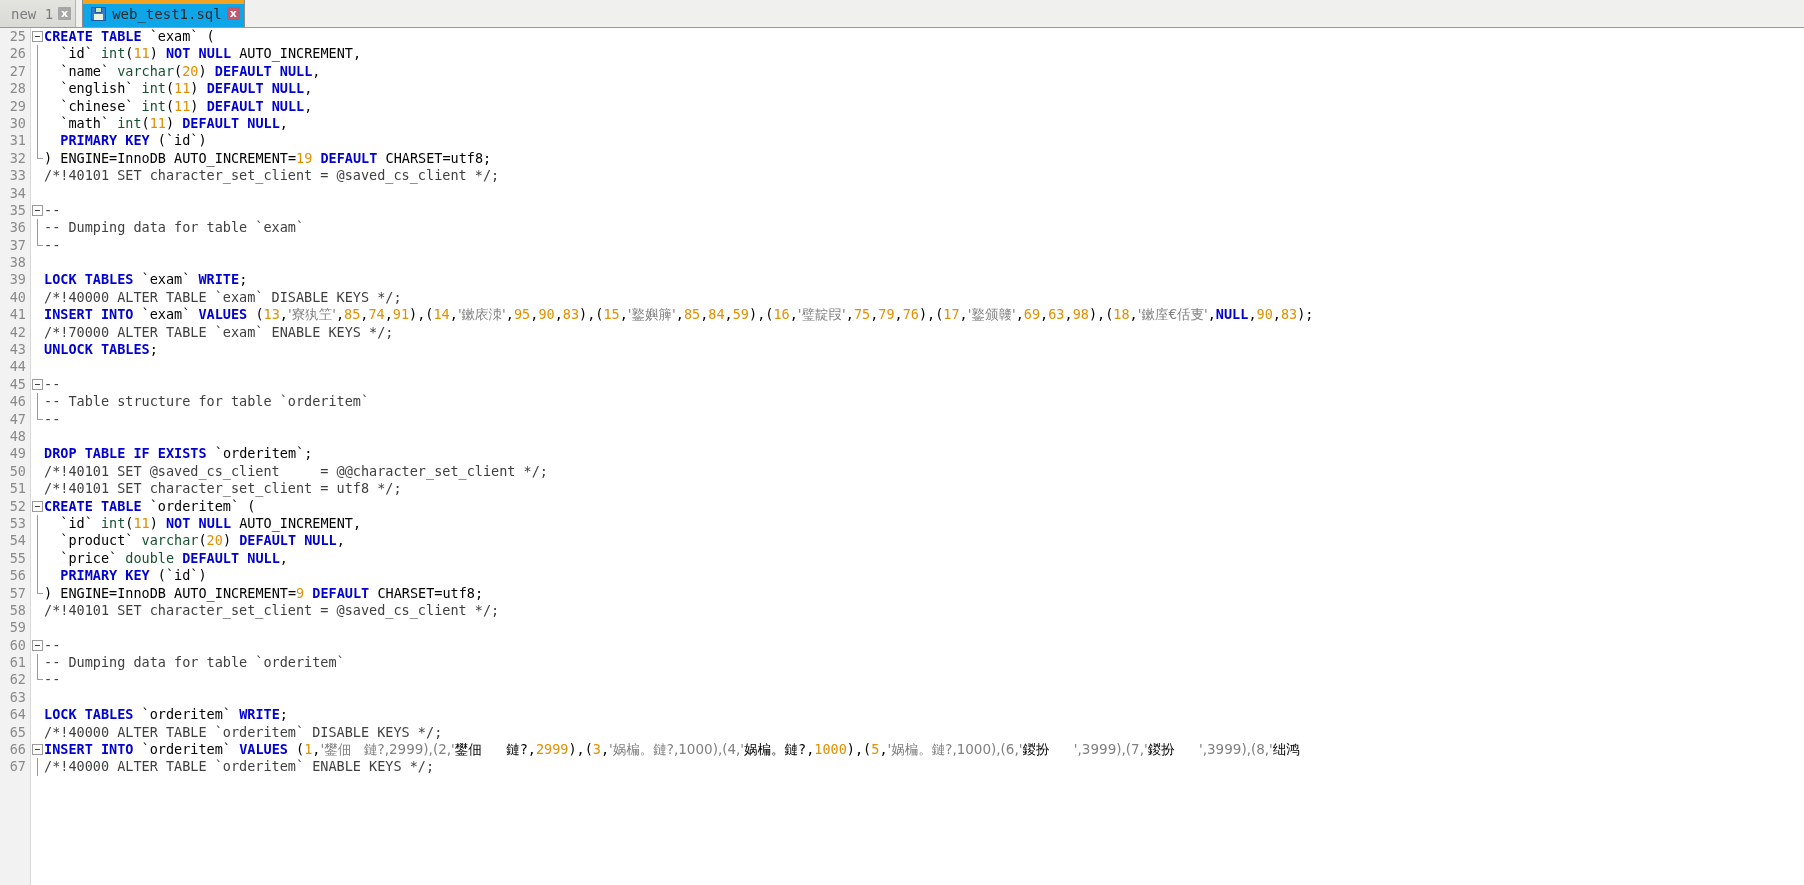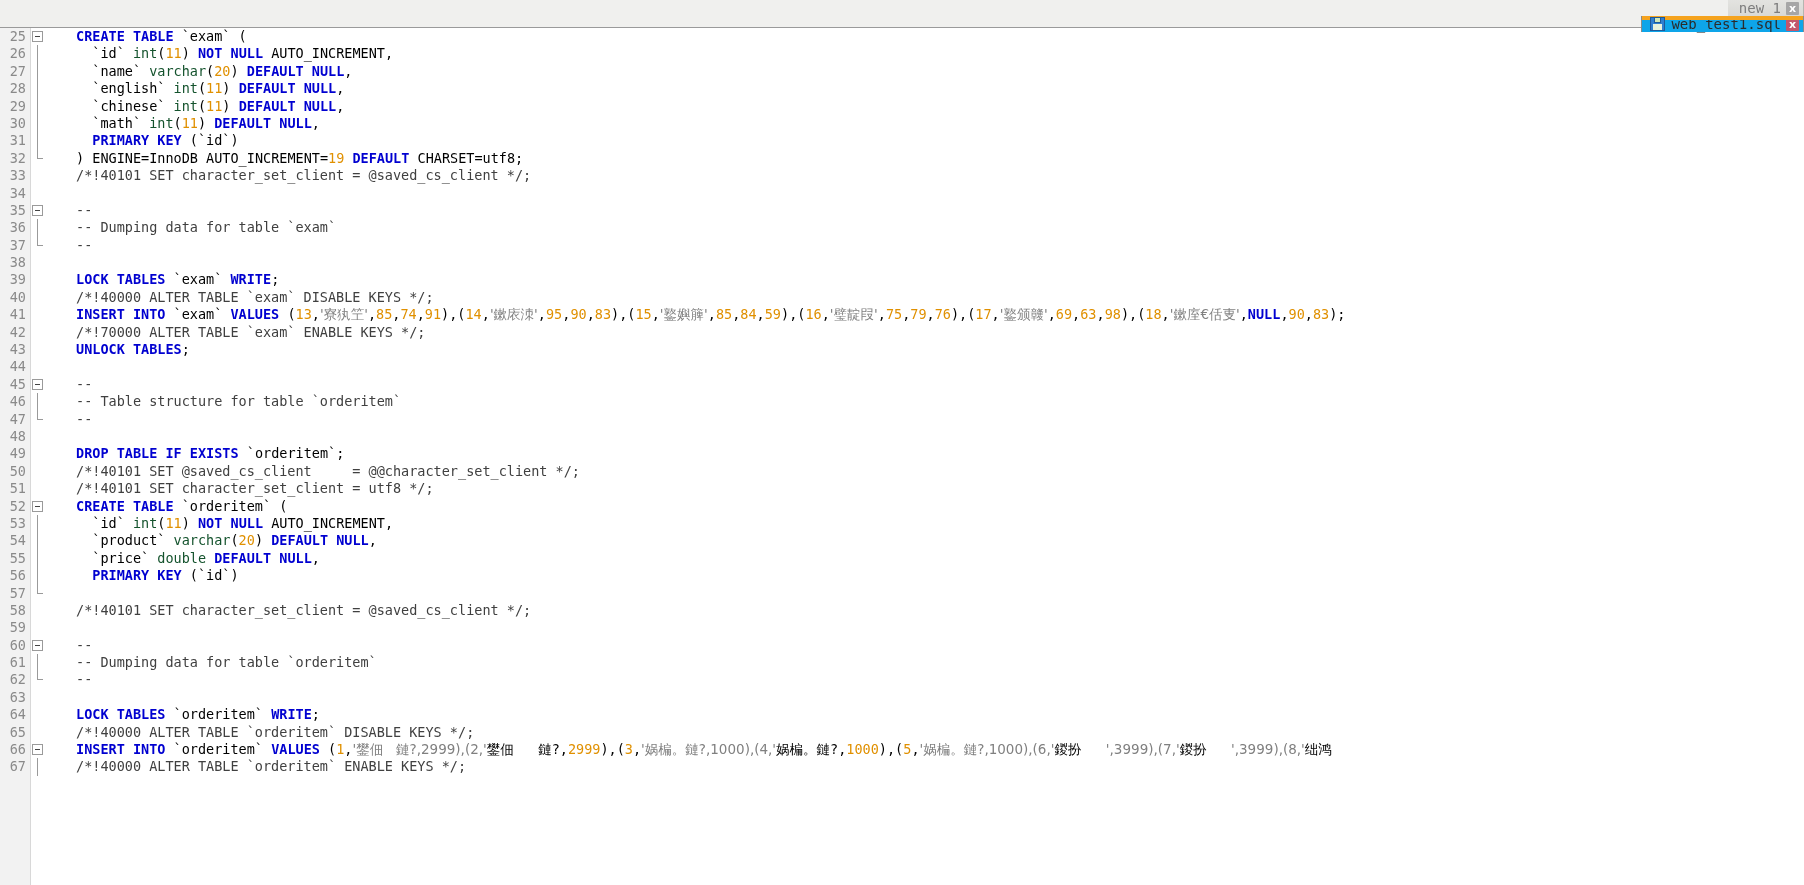--- a/index.html
+++ b/index.html
@@ -12,21 +12,20 @@
 
   
   #tabbar {
     height: 28px;
     background: #f0f0ee;
     border-bottom: 1px solid #9a9a9a;
     display: flex;
     align-items: flex-end;
     position: relative;
     box-sizing: border-box;
-    flex-direction: column;
   }
   .tab {
     height: 27px;
     display: flex;
     align-items: center;
     box-sizing: border-box;
     font-family: "DejaVu Sans Mono", monospace;
     font-size: 14px;
     color: #2b2b2b;
     padding: 0 4px 0 8px;
@@ -137,24 +136,23 @@
     position: absolute;
     left: -4px; top: 0;
     width: 30px;
     text-align: right;
     color: #8a8a8a;
     font-size: 13.5px;
     font-family: "DejaVu Sans Mono", monospace;
   }
   .txt {
     position: absolute;
-    left: 60px; top: 0;
+    left: 44px; top: 0;
     white-space: pre;
     color: #000000;
-    padding-left: 16px;
   }
   
   .fm {
     position: absolute;
     left: 32px; top: 3px;
     width: 11px; height: 11px;
     box-sizing: border-box;
   }
   .fm.box {
     border: 1px solid #9a9a9a;
@@ -242,21 +240,21 @@
       <div class="line"><span class="ln">47</span><span class="fm end"></span><span class="txt"><span class="cmt">--</span></span></div>
       <div class="line"><span class="ln">48</span><span class="txt"></span></div>
       <div class="line"><span class="ln">49</span><span class="txt"><span class="kw">DROP</span> <span class="kw">TABLE</span> <span class="kw">IF</span> <span class="kw">EXISTS</span> `<span class="pln">orderitem</span>`;</span></div>
       <div class="line"><span class="ln">50</span><span class="txt"><span class="cmt">/*!40101 SET @saved_cs_client     = @@character_set_client */;</span></span></div>
       <div class="line"><span class="ln">51</span><span class="txt"><span class="cmt">/*!40101 SET character_set_client = utf8 */;</span></span></div>
       <div class="line"><span class="ln">52</span><span class="fm box"></span><span class="txt"><span class="kw">CREATE</span> <span class="kw">TABLE</span> `<span class="pln">orderitem</span>` (</span></div>
       <div class="line"><span class="ln">53</span><span class="fm bar"></span><span class="txt">  `<span class="pln">id</span>` <span class="typ">int</span>(<span class="num">11</span>) <span class="kw">NOT</span> <span class="kw">NULL</span> <span class="pln">AUTO_INCREMENT</span>,</span></div>
       <div class="line"><span class="ln">54</span><span class="fm bar"></span><span class="txt">  `<span class="pln">product</span>` <span class="typ">varchar</span>(<span class="num">20</span>) <span class="kw">DEFAULT</span> <span class="kw">NULL</span>,</span></div>
       <div class="line"><span class="ln">55</span><span class="fm bar"></span><span class="txt">  `<span class="pln">price</span>` <span class="typ">double</span> <span class="kw">DEFAULT</span> <span class="kw">NULL</span>,</span></div>
       <div class="line"><span class="ln">56</span><span class="fm bar"></span><span class="txt">  <span class="kw">PRIMARY</span> <span class="kw">KEY</span> (`<span class="pln">id</span>`)</span></div>
-      <div class="line"><span class="ln">57</span><span class="fm end"></span></div>
+      <div class="line"><span class="ln">57</span><span class="fm end"></span><span class="txt">) <span class="pln">ENGINE</span>=<span class="pln">InnoDB</span> <span class="pln">AUTO_INCREMENT</span>=<span class="num">9</span> <span class="kw">DEFAULT</span> <span class="pln">CHARSET</span>=<span class="pln">utf8</span>;</span></div>
       <div class="line"><span class="ln">58</span><span class="txt"><span class="cmt">/*!40101 SET character_set_client = @saved_cs_client */;</span></span></div>
       <div class="line"><span class="ln">59</span><span class="txt"></span></div>
       <div class="line"><span class="ln">60</span><span class="fm box"></span><span class="txt"><span class="cmt">--</span></span></div>
       <div class="line"><span class="ln">61</span><span class="fm bar"></span><span class="txt"><span class="cmt">-- Dumping data for table `orderitem`</span></span></div>
       <div class="line"><span class="ln">62</span><span class="fm end"></span><span class="txt"><span class="cmt">--</span></span></div>
       <div class="line"><span class="ln">63</span><span class="txt"></span></div>
       <div class="line"><span class="ln">64</span><span class="txt"><span class="kw">LOCK</span> <span class="kw">TABLES</span> `<span class="pln">orderitem</span>` <span class="kw">WRITE</span>;</span></div>
       <div class="line"><span class="ln">65</span><span class="txt"><span class="cmt">/*!40000 ALTER TABLE `orderitem` DISABLE KEYS */;</span></span></div>
       <div class="line"><span class="ln">66</span><span class="fm box"></span><span class="txt"><span class="kw">INSERT</span> <span class="kw">INTO</span> `<span class="pln">orderitem</span>` <span class="kw">VALUES</span> (<span class="num">1</span>,<span class="str cjk">'鐢佃   鏈?,2999),(2,'</span>鐢佃   鏈?,<span class="num">2999</span>),(<span class="num">3</span>,<span class="str cjk">'娲楄。鏈?,1000),(4,'</span>娲楄。鏈?,<span class="num">1000</span>),(<span class="num">5</span>,<span class="str cjk">'娲楄。鏈?,1000),(6,'</span>鍐扮   <span class="str cjk">',3999),(7,'</span>鍐扮   <span class="str cjk">',3999),(8,'</span>绌鸿</span></div>
       <div class="line"><span class="ln">67</span><span class="fm bar"></span><span class="txt"><span class="cmt">/*!40000 ALTER TABLE `orderitem` ENABLE KEYS */;</span></span></div>

